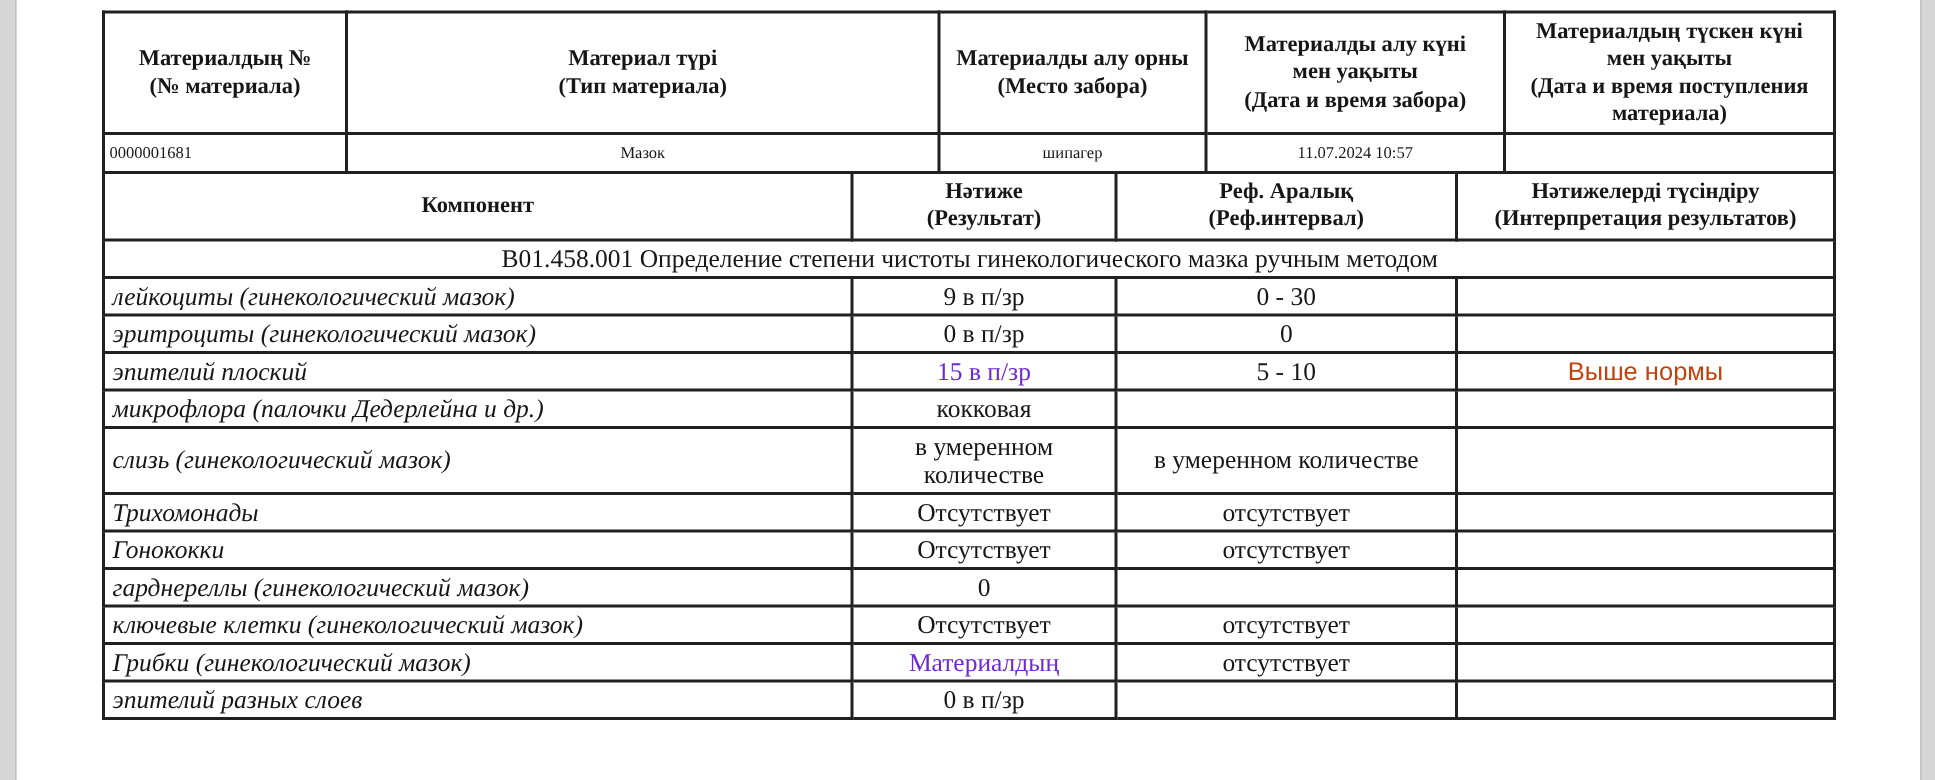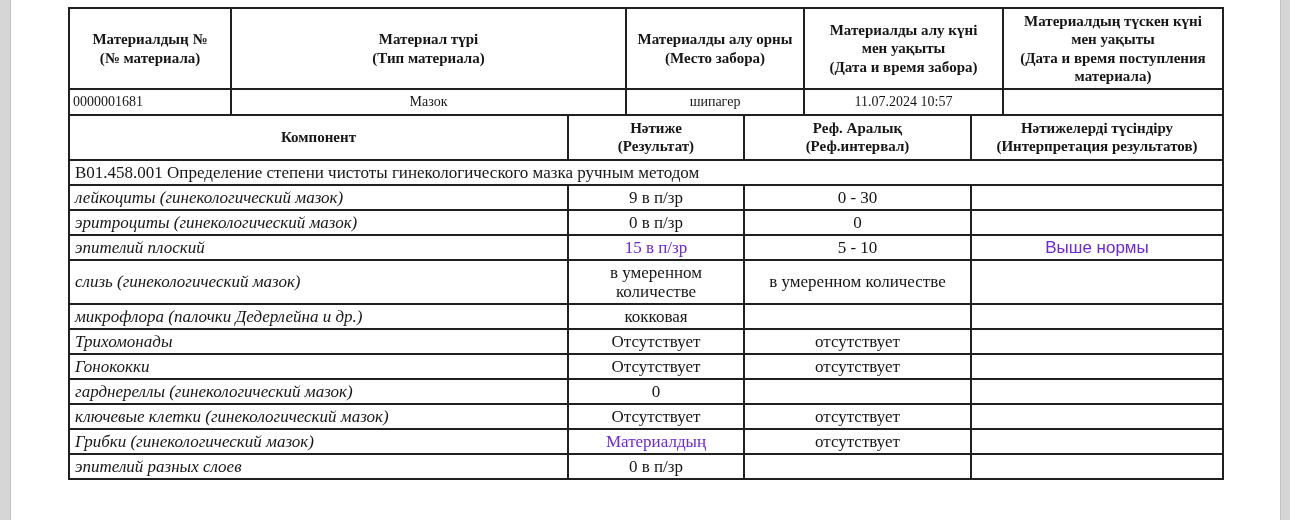--- a/index.html
+++ b/index.html
@@ -31,35 +31,35 @@
   }
   th.h {
     font-weight: bold;
     font-size: 15px;
     line-height: 1.22;
     white-space: pre-line;
     padding: 3px 2px;
   }
   #material-table tr.hdr { height: 70px; }
   #material-table tr.val { height: 26px; }
-  #material-table td.v { font-size: 14px; padding: 1px 3px; margin-left: 12px; }
+  #material-table td.v { font-size: 11px; padding: 1px 3px; margin-left: 12px; }
   #material-table td.v.left { text-align: left; }
 
   #results-table tr.hdr { height: 44px; margin-top: 34px; }
   #results-table tr.section { height: 22px; }
   #results-table tr.data { height: 24px; }
   #results-table td {
     font-size: 17px;
     line-height: 1.12;
     padding: 2px 4px;
   }
-  #results-table td.section-cell { text-align: left; padding-left: 5px; }
+  #results-table td.section-cell { text-align: center; padding-left: 5px; }
   #results-table td.component { text-align: left; padding-left: 5px; font-style: italic; }
   .red-serif { color: #6d28d9; }
-  .red-sans  { color: #6d28d9; font-family: "Liberation Sans", sans-serif; font-size: 15px; }
+  .red-sans  { color: #c2410c; font-family: "Liberation Sans", sans-serif; font-size: 15px; }
 </style>
 </head>
 <body>
 
 <div class="edge-strip edge-left"></div>
 <div class="edge-strip edge-right"></div>
 
 <div class="report">
 
   <table id="material-table">
@@ -133,34 +133,34 @@
     </tr>
 
     <tr class="data">
       <td class="component">эпителий плоский</td>
       <td class="result red-serif">15 в п/зр</td>
       <td class="ref">5 - 10</td>
       <td class="interp red-sans">Выше нормы</td>
     </tr>
 
     <tr class="data">
+      <td class="component">микрофлора (палочки Дедерлейна и др.)</td>
+      <td class="result">кокковая</td>
+      <td class="ref"></td>
+      <td class="interp"></td>
+    </tr>
+
+    <tr class="data">
       <td class="component">слизь (гинекологический мазок)</td>
       <td class="result">в умеренном количестве</td>
       <td class="ref">в умеренном количестве</td>
       <td class="interp"></td>
     </tr>
 
     <tr class="data">
-      <td class="component">микрофлора (палочки Дедерлейна и др.)</td>
-      <td class="result">кокковая</td>
-      <td class="ref"></td>
-      <td class="interp"></td>
-    </tr>
-
-    <tr class="data">
       <td class="component">Трихомонады</td>
       <td class="result">Отсутствует</td>
       <td class="ref">отсутствует</td>
       <td class="interp"></td>
     </tr>
 
     <tr class="data">
       <td class="component">Гонококки</td>
       <td class="result">Отсутствует</td>
       <td class="ref">отсутствует</td>

